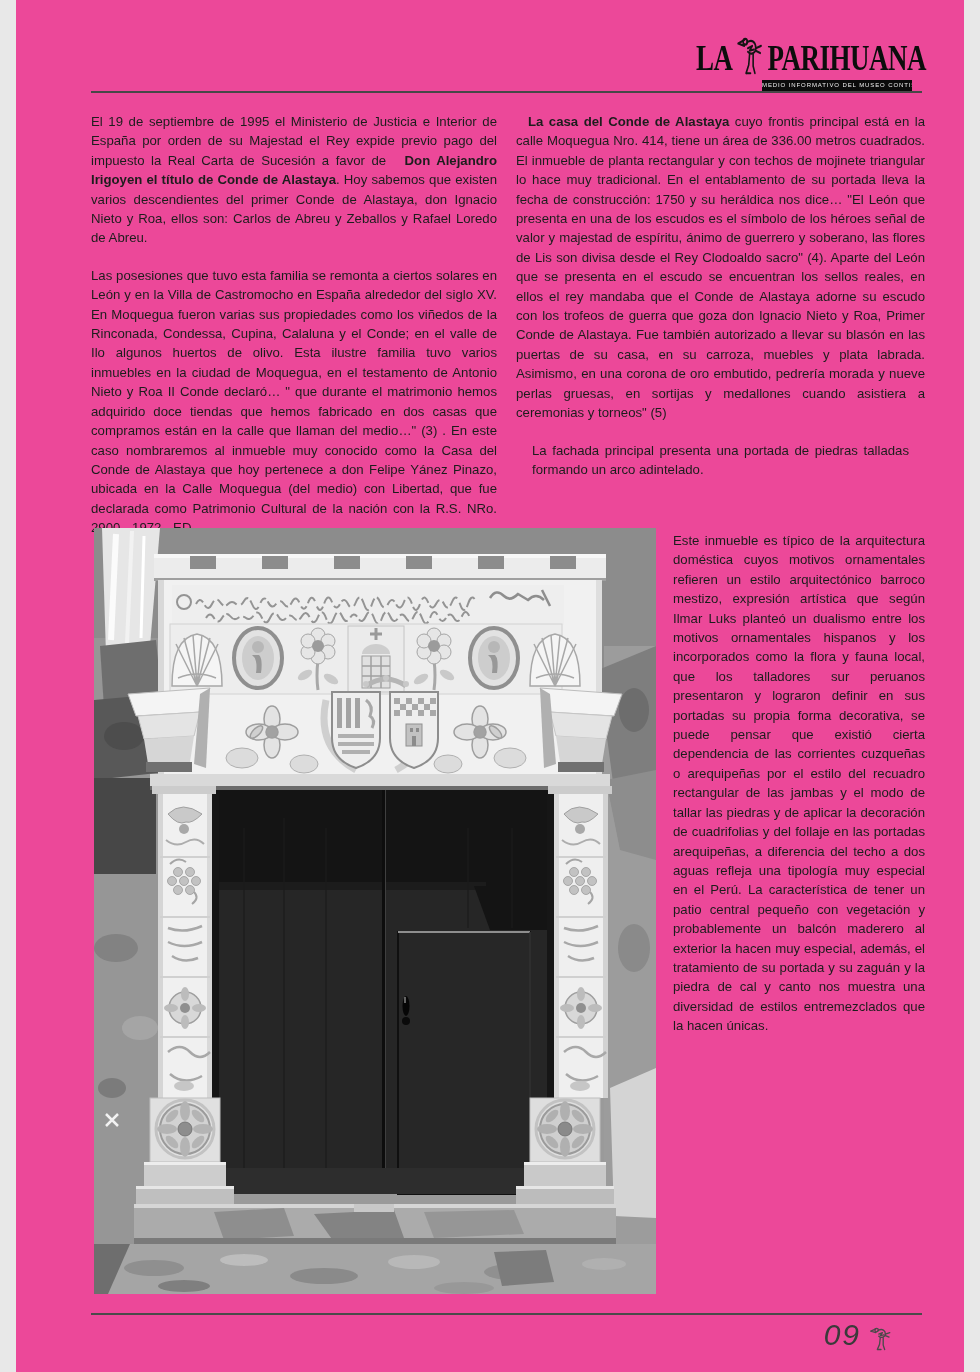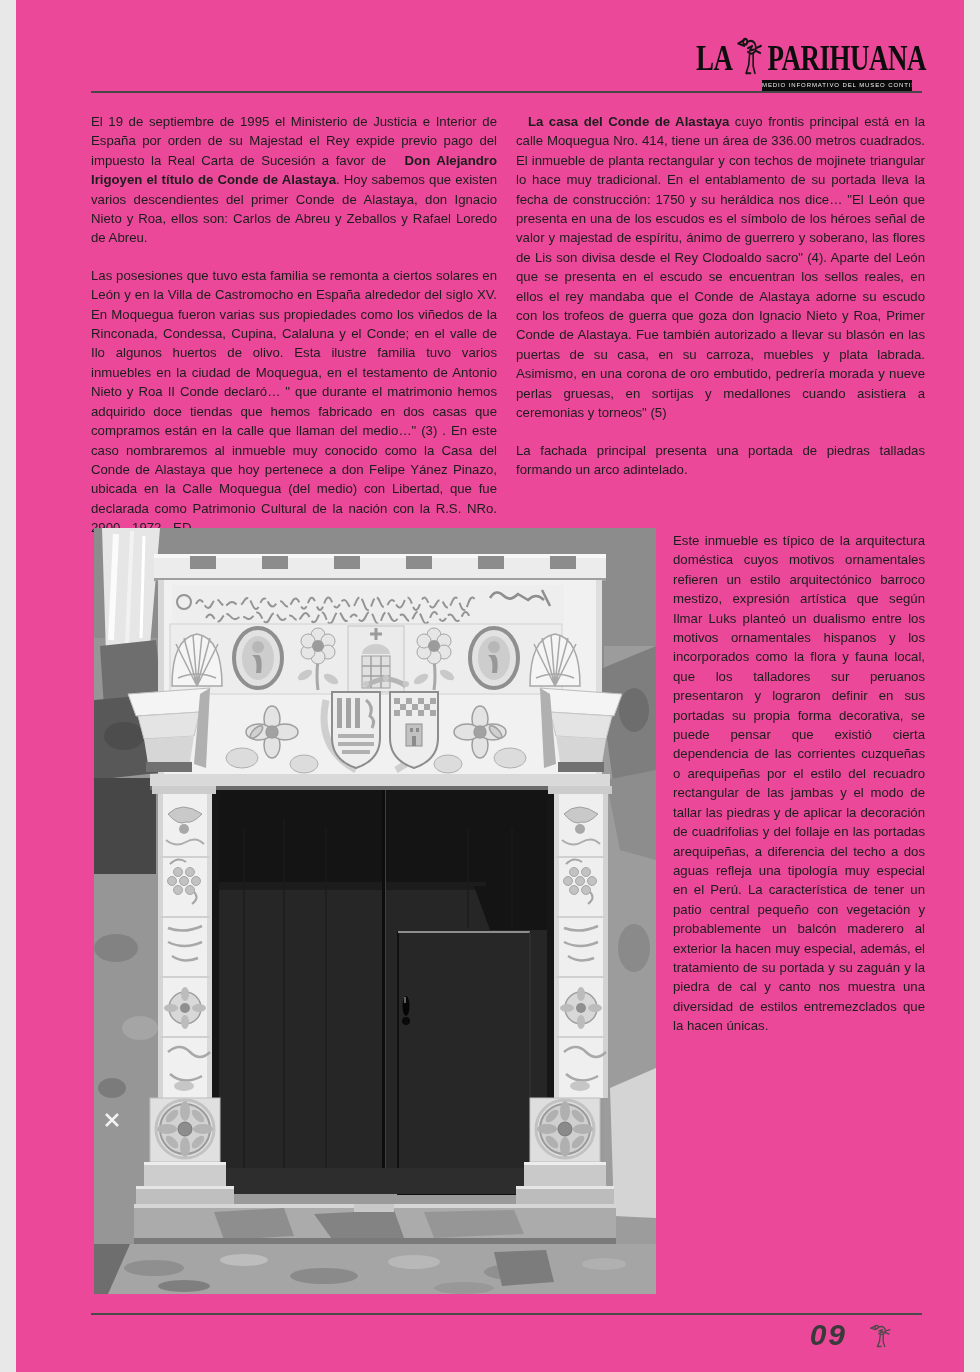--- a/index.html
+++ b/index.html
@@ -20,32 +20,32 @@
   }
   .logo-bird{width:27px;height:30px;flex:0 0 auto;margin:0 1px 1px 1px;}
   .tagline-bar{
     margin:3px 14px 0 auto;width:150px;background:#0b0b0b;color:#efefef;
     font-size:6px;letter-spacing:0.9px;text-align:center;
     padding:2px 0 3px 0;white-space:nowrap;overflow:hidden;
   }
   
   .col{position:absolute;text-align:justify;font-size:13.2px;line-height:19.4px;}
   .col p{margin:0 0 18px 0;}
-  .col p.tight{margin:0;}
+  .col p.tight{margin:16px;}
   .col b{font-weight:700;margin-left:12px;}
   .col-left  {left:75px; top:112px;width:406px;}
   .col-right {left:500px;top:112px;width:409px;}
   .col-narrow{left:657px;top:531px;width:252px;}
   
   .photo{position:absolute;left:78px;top:528px;width:562px;height:766px;margin:0;}
   .photo svg{display:block;width:100%;height:100%;}
   
   .footer-rule{position:absolute;left:75px;top:1313px;width:831px;height:2px;background:#4a4a4a;}
   .folio{
-    position:absolute;right:72px;top:1318px;display:flex;align-items:center;gap:23px;font-weight:bold;
+    position:absolute;right:72px;top:1318px;display:flex;align-items:flex-end;gap:9px;
   }
   .page-number{
     font-style:italic;font-size:30px;letter-spacing:2px;color:#3a3a3a;
     font-family:"Liberation Sans", sans-serif;
   }
   .folio-bird{width:22px;height:27px;}
 </style>
 </head>
 <body>
 

